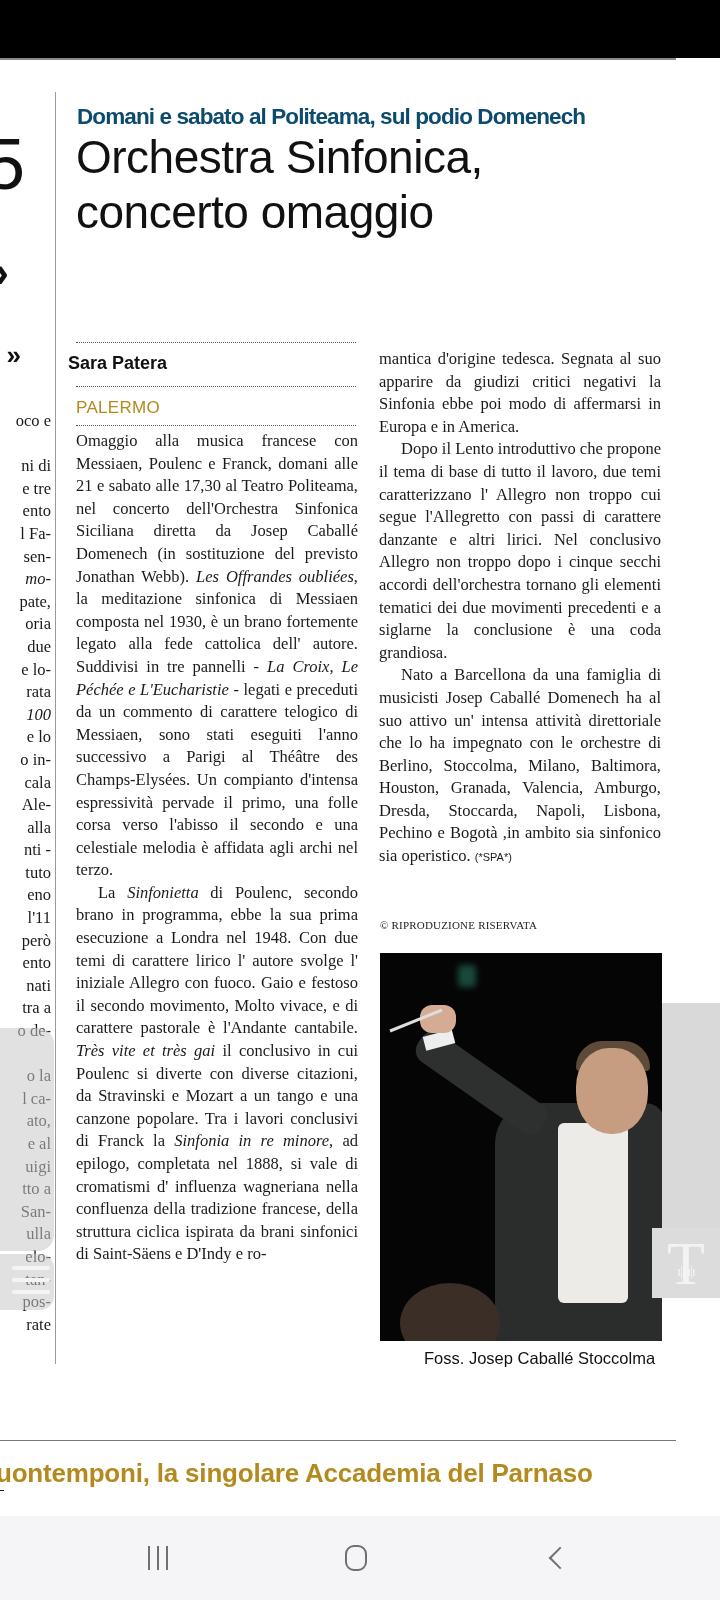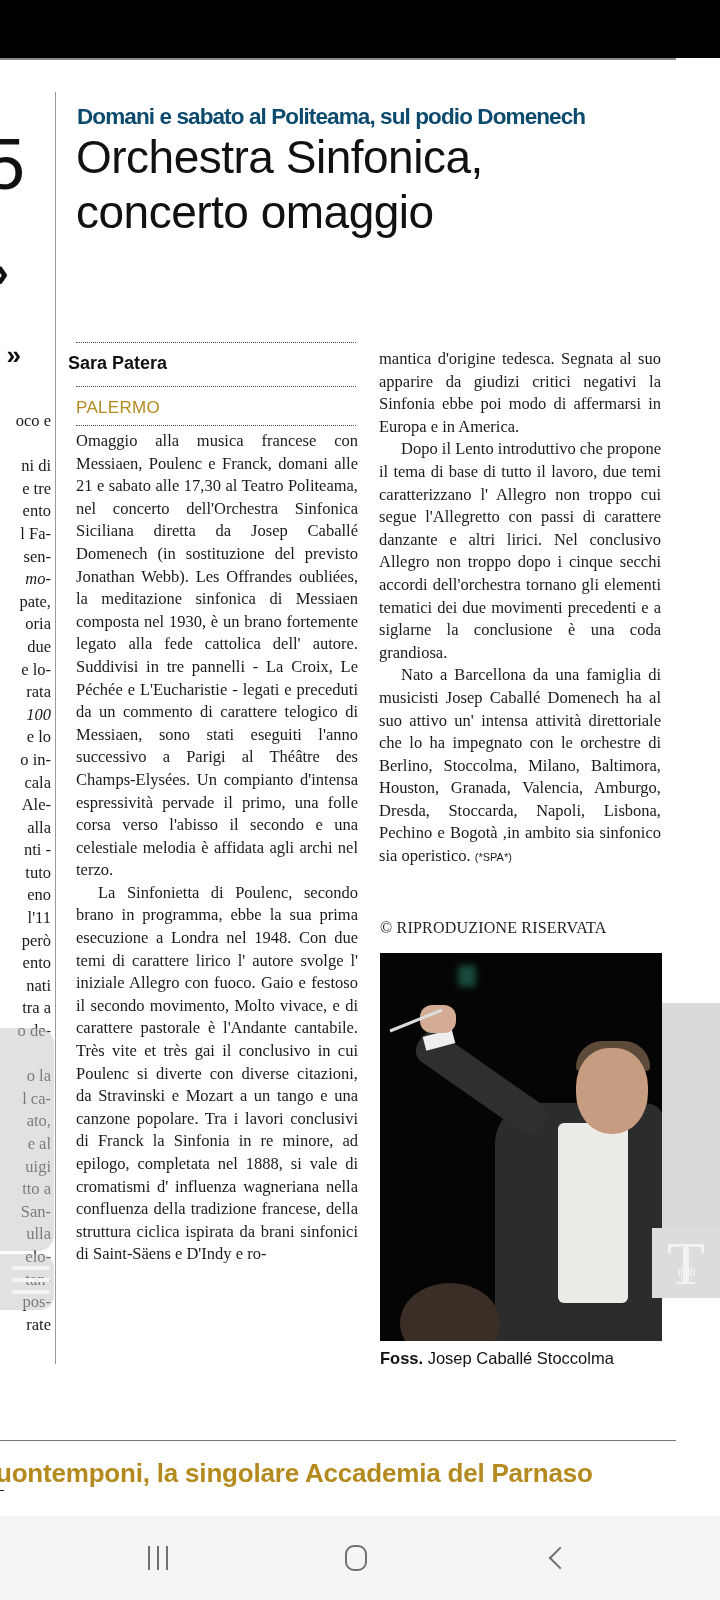--- a/index.html
+++ b/index.html
@@ -27,38 +27,38 @@
     .dotted { position:absolute; left:76px; width:280px; border-top:1px dotted #555; }
     .byline { position:absolute; left:68px; top:353px; font-family:"Liberation Sans", sans-serif; font-weight:bold; font-size:18px; color:#111; }
     .dateline { position:absolute; left:76px; top:398px; font-family:"Liberation Sans", sans-serif; font-weight:normal; font-size:17px; color:#b48a1e; letter-spacing:0.3px; }
 
     
     .col { position:absolute; width:282px; font-size:16.5px; line-height:22.6px; text-align:justify; }
     .col1 { left:76px; top:430px; }
     .col2 { left:379px; top:342px;margin-top:6px; }
     .col p { margin:0; }
     .col .indent { text-indent:22px; }
-    .it { }
+    .it { font-style:italic; }
     .spa { font-family:"Liberation Sans", sans-serif; font-size:11px; }
-    .copyright { position:absolute; left:380px; top:919px; font-size:16px; color:#222; letter-spacing:0.2px; }
+    .copyright { position:absolute; left:380px; top:919px; font-size:11px; color:#222; letter-spacing:0.2px; }
 
     
     .photo { position:absolute; left:380px; top:953px; width:282px; height:388px; background:#050505; overflow:hidden; }
     .photo .glow { position:absolute; left:78px; top:12px; width:18px; height:22px; background:#1f5a4a; border-radius:4px; filter:blur(3px); opacity:0.8; }
     .photo .jacket { position:absolute; left:115px; top:150px; width:170px; height:240px; background:#2b2d2c; border-radius:40px 20px 0 0; }
     .photo .arm { position:absolute; left:40px; top:70px; width:150px; height:34px; background:#2e302f; transform:rotate(35deg); transform-origin:left center; border-radius:14px; }
     .photo .shirt { position:absolute; left:178px; top:170px; width:70px; height:180px; background:#ecebe8; border-radius:6px; }
     .photo .head { position:absolute; left:196px; top:95px; width:72px; height:86px; background:#c79d82; border-radius:45% 45% 48% 48%; }
     .photo .hair { position:absolute; left:196px; top:88px; width:74px; height:30px; background:#5e4a38; border-radius:40px 40px 6px 6px; }
     .photo .hand { position:absolute; left:40px; top:52px; width:36px; height:28px; background:#d3ac93; border-radius:12px; }
     .photo .baton { position:absolute; left:8px; top:66px; width:56px; height:3px; background:#ddd; transform:rotate(-22deg); }
     .photo .cuff { position:absolute; left:44px; top:80px; width:30px; height:14px; background:#eee; transform:rotate(-15deg); }
     .photo .musician { position:absolute; left:20px; top:330px; width:100px; height:80px; background:#3a2e26; border-radius:50%; }
     .caption { position:absolute; left:380px; top:1349px; font-family:"Liberation Sans", sans-serif; font-size:16.5px; color:#111; white-space:nowrap; }
-    .caption b { font-weight:bold; }
+    .caption b { font-weight:normal;margin-left:44px; }
 
     
     .side-panel { position:absolute; left:662px; top:1003px; width:58px; height:226px; background:#d9d9d9; }
     .t-widget { position:absolute; left:652px; top:1228px; width:68px; height:70px; background:#dcdcdc; display:flex; align-items:center; justify-content:center; }
     .t-letter { font-family:"Liberation Serif", serif; font-size:62px; color:#f3f3f3; line-height:60px; }
     .t-wave { position:absolute; top:36px; font-size:14px; color:#f5f5f5; letter-spacing:-1px; }
     .left-pill { position:absolute; left:0; top:1028px; width:54px; height:223px; background:rgba(200,200,200,0.55); border-radius:0 16px 16px 0; }
     .left-handle { position:absolute; left:0; top:1254px; width:54px; height:56px; background:rgba(200,200,200,0.55); border-radius:0 14px 14px 0; }
     .handle-line { position:absolute; left:12px; width:38px; height:4px; background:#f4f4f4; border-radius:2px; }
 

